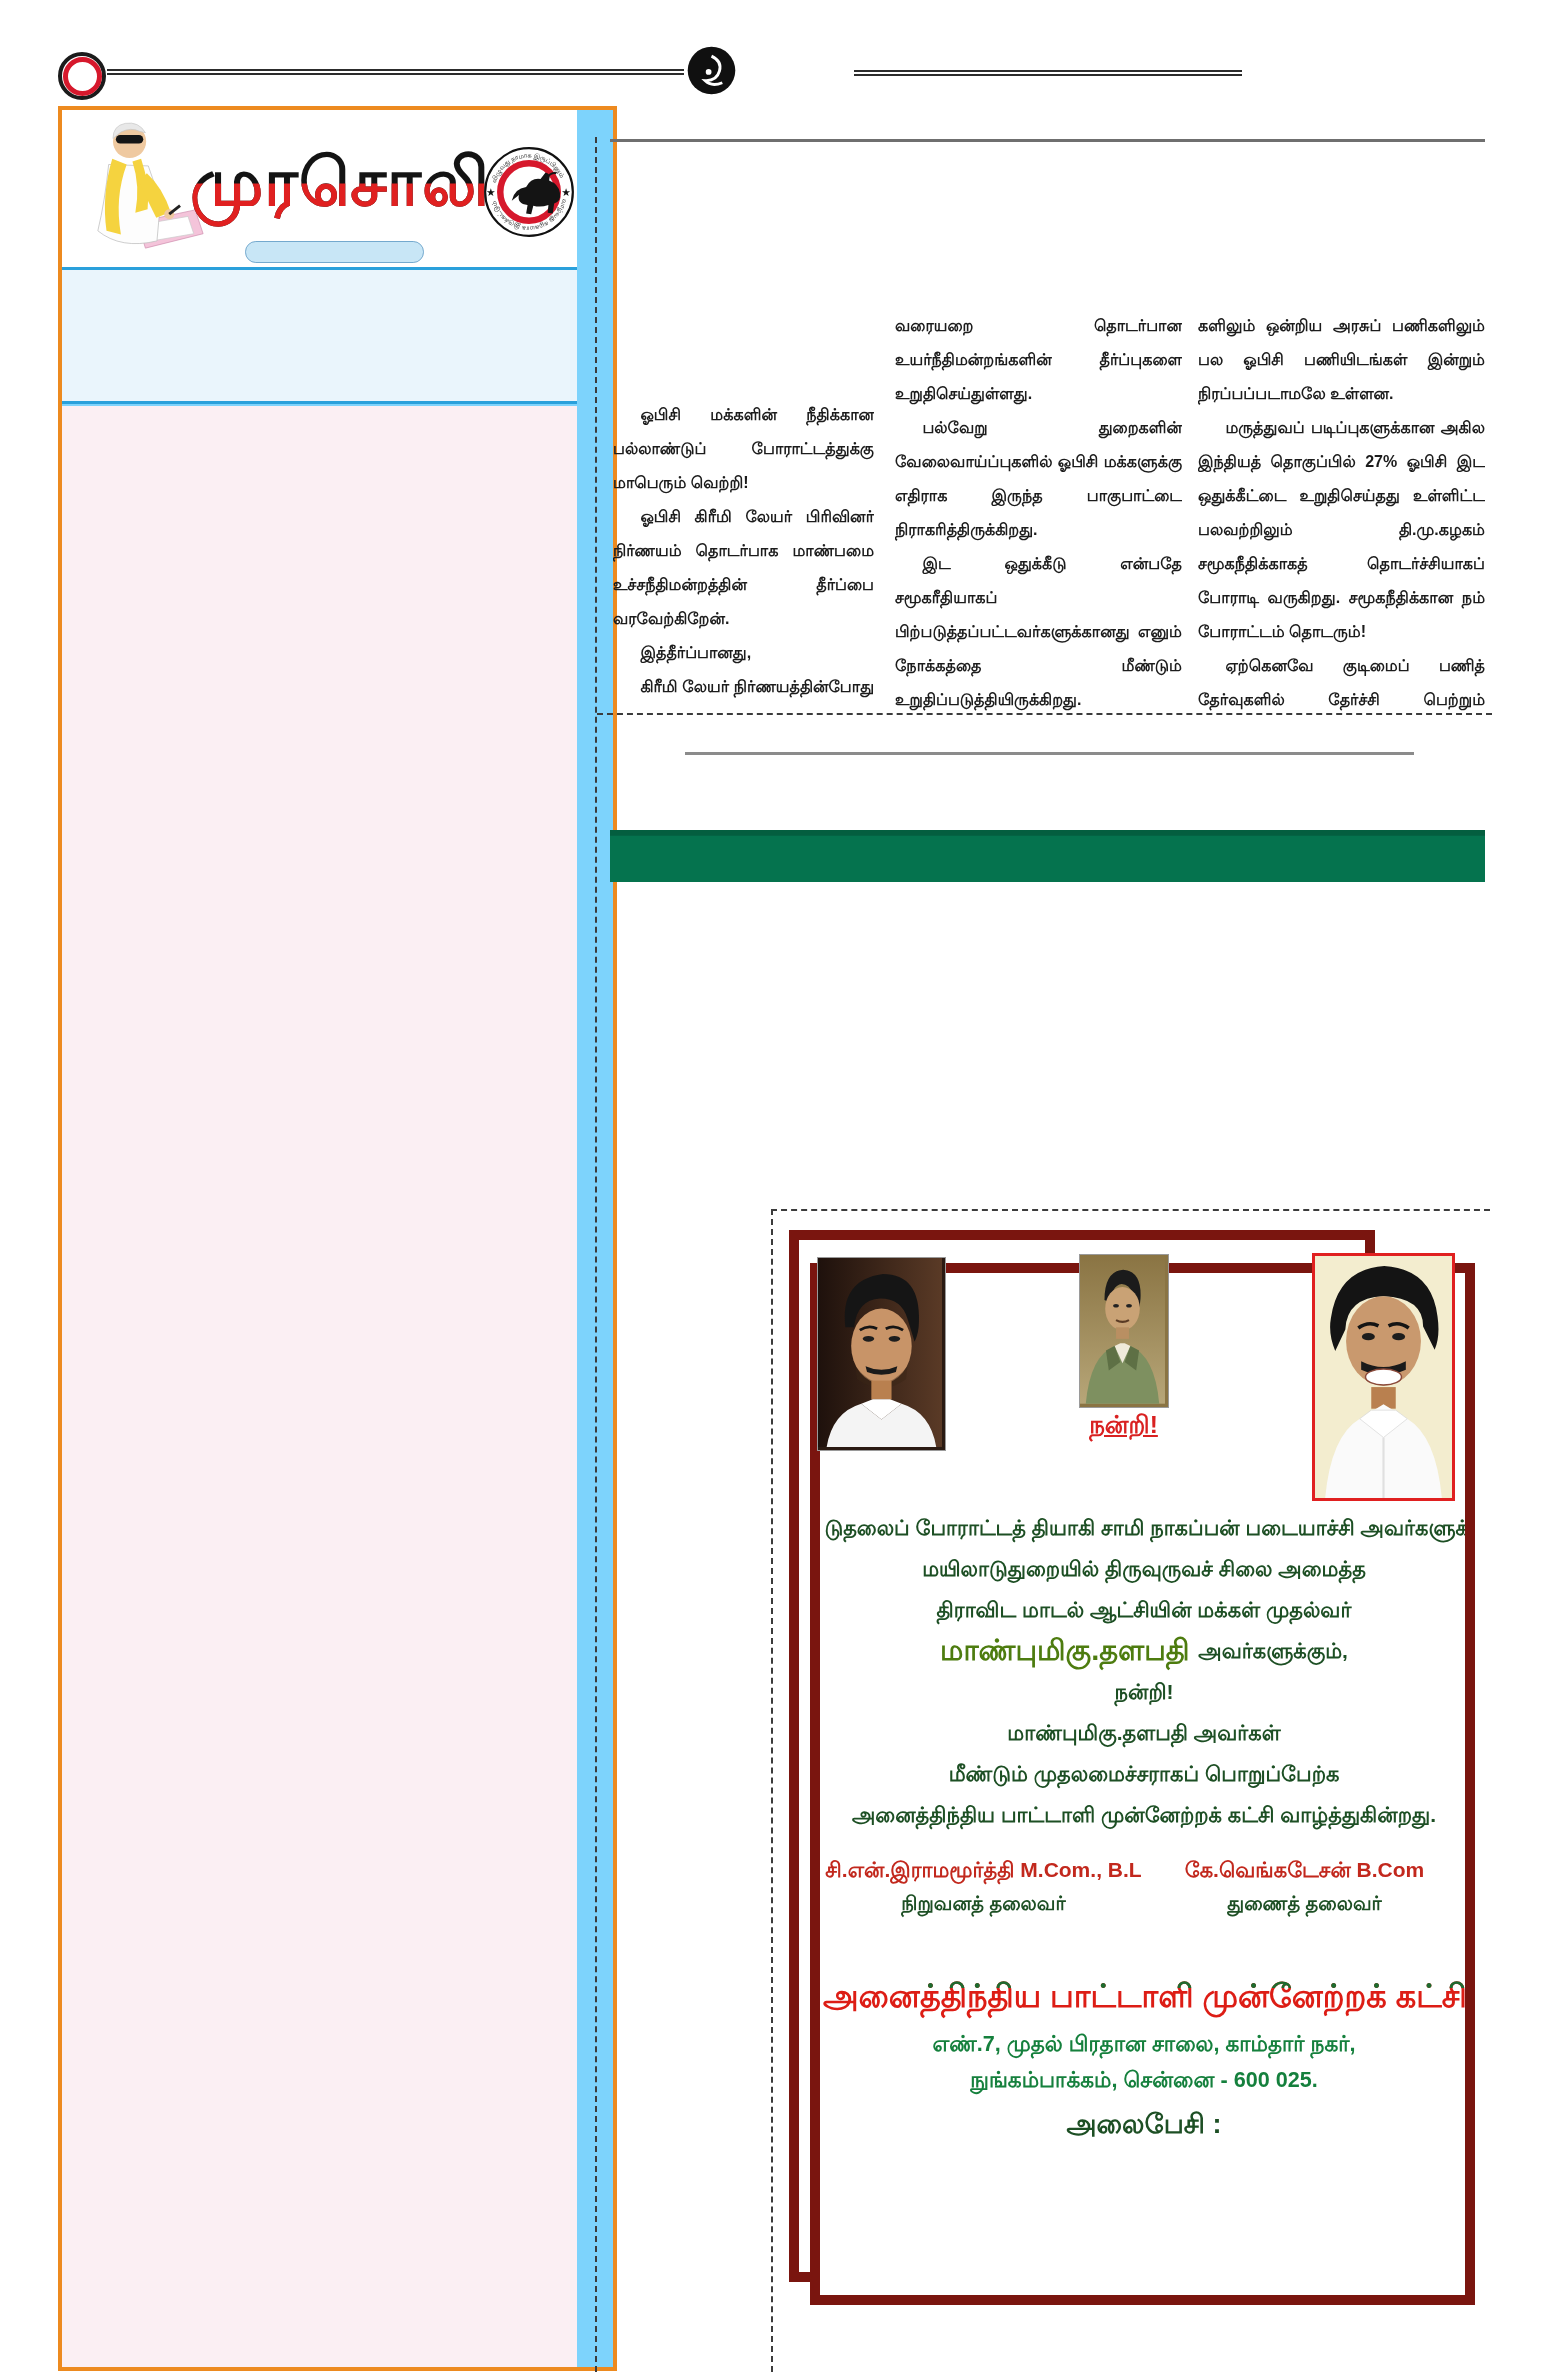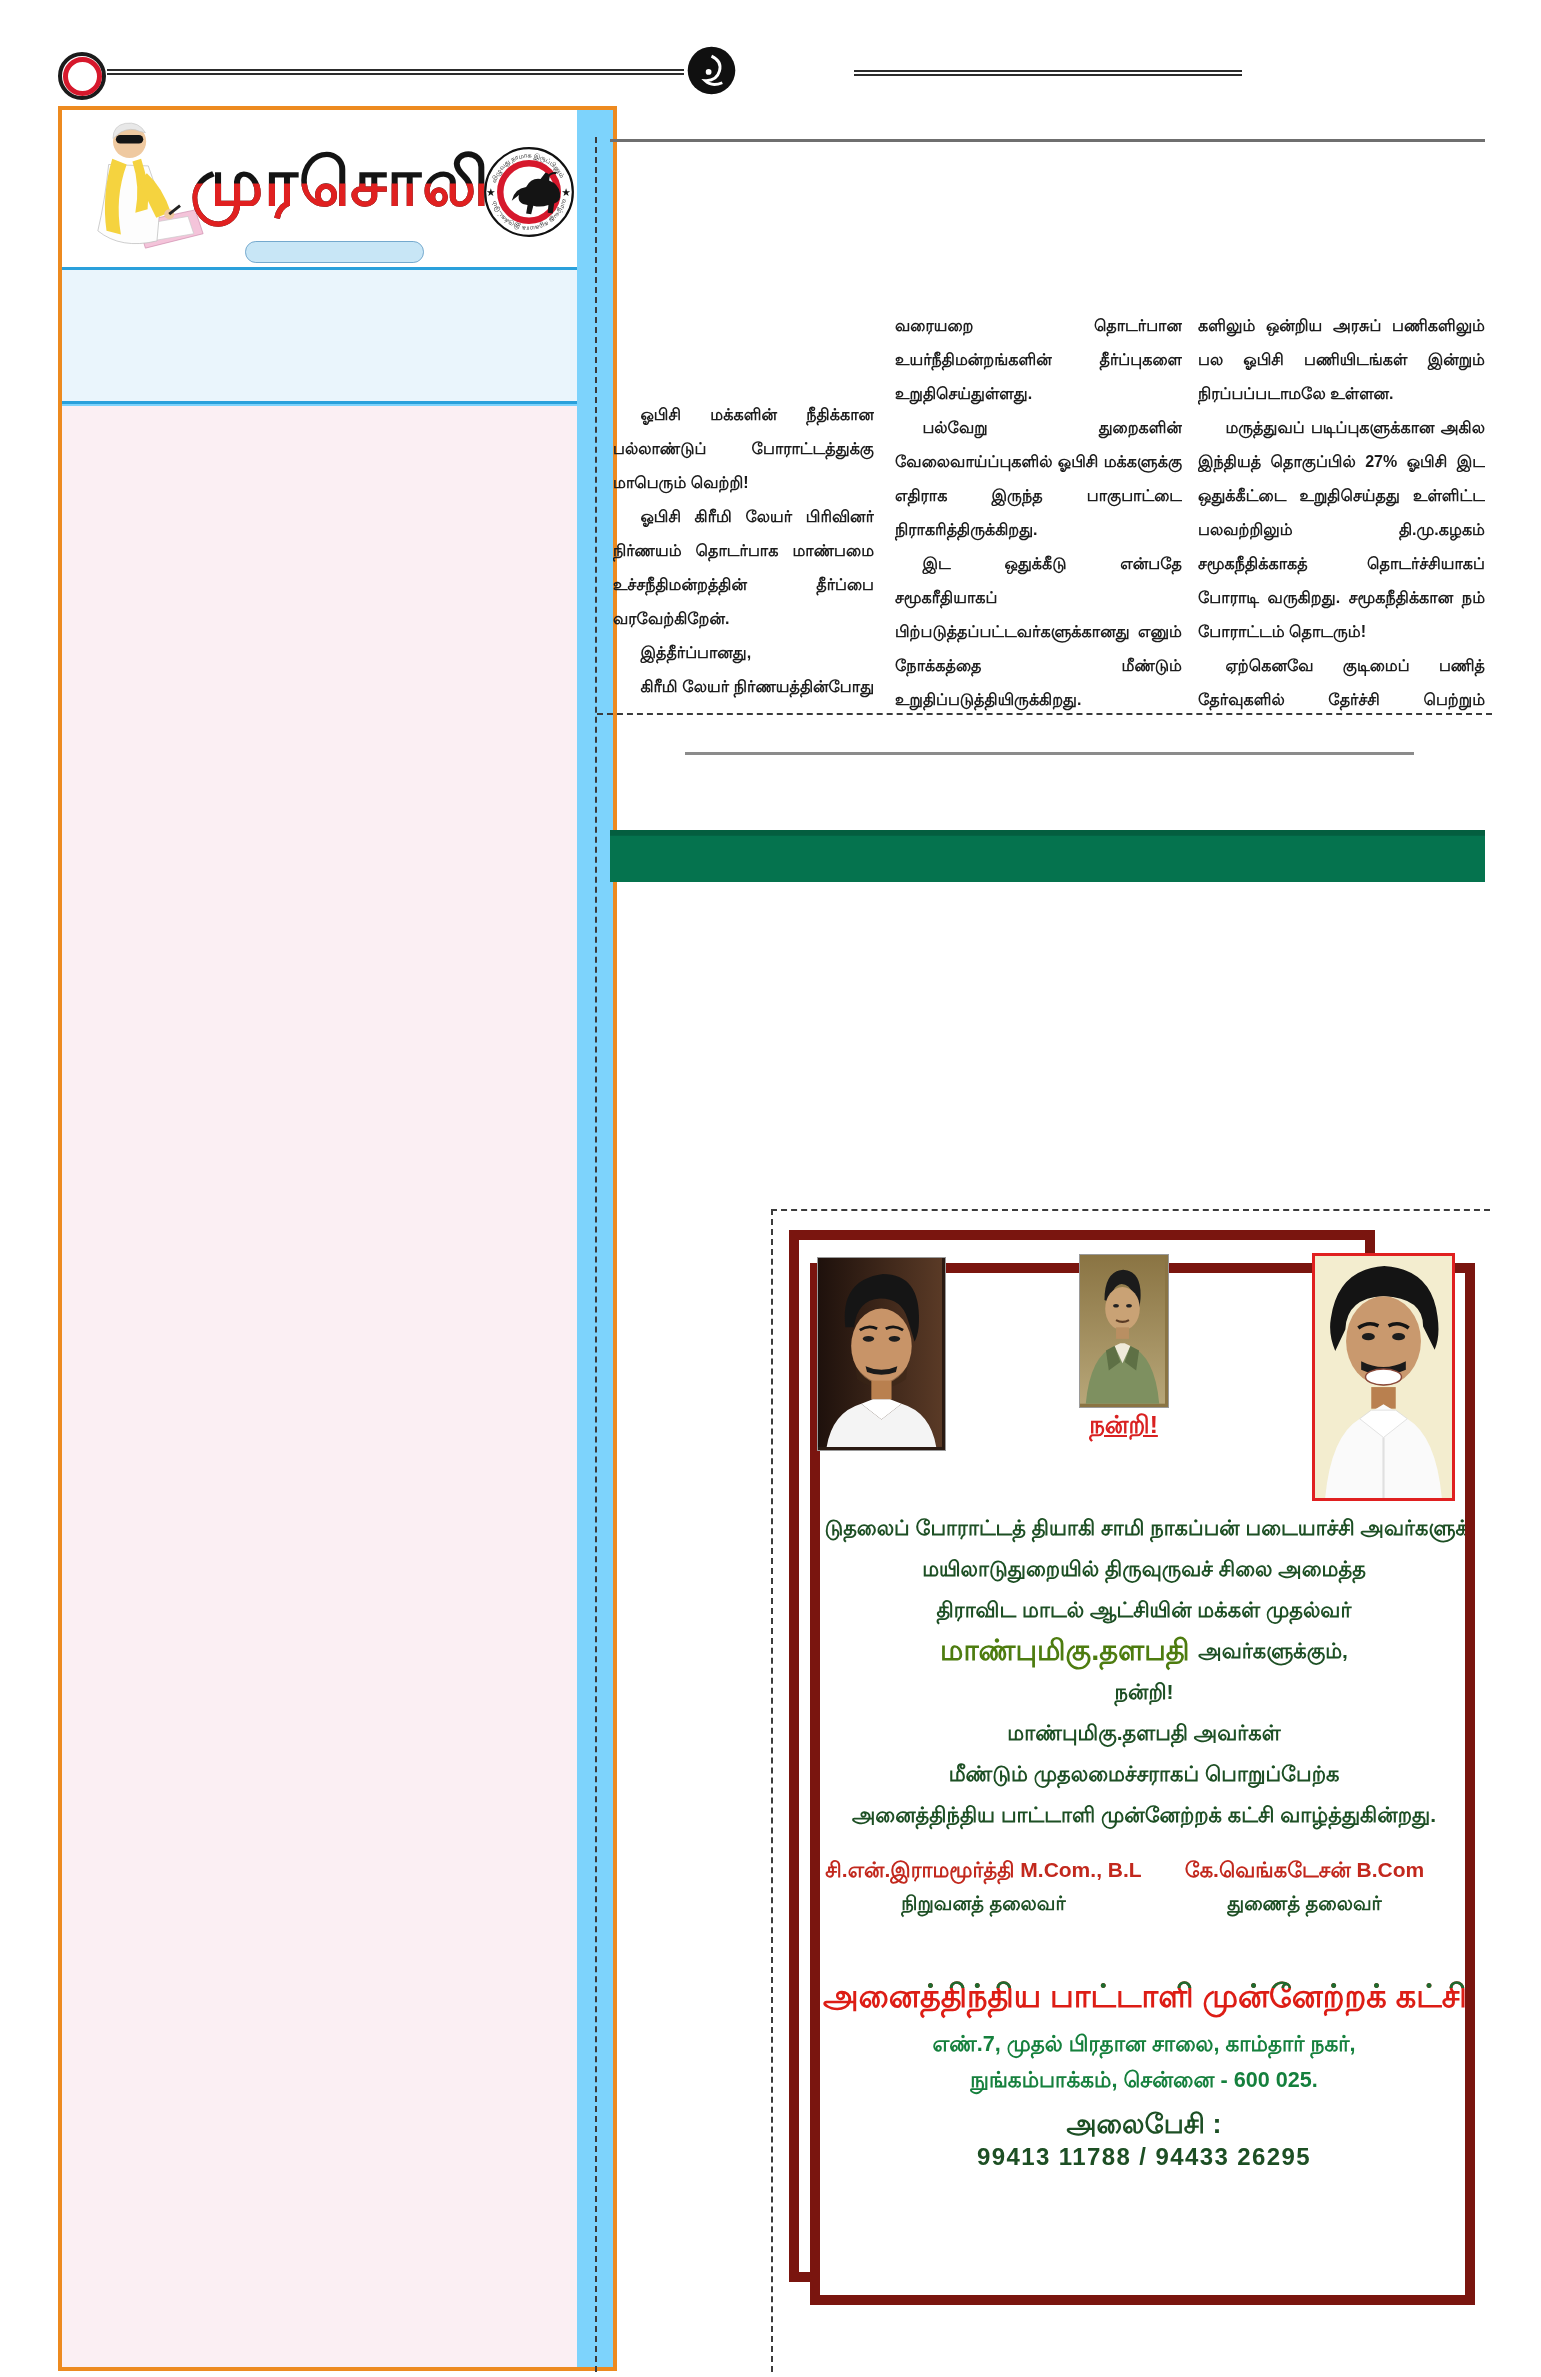--- a/index.html
+++ b/index.html
@@ -258,17 +258,16 @@
       </div>
     </div>
 
     <div class="party-title">
       <span class="p-base">அனைத்திந்திய பாட்டாளி முன்னேற்றக் கட்சி</span>
       <span class="p-green">அனைத்திந்திய பாட்டாளி முன்னேற்றக் கட்சி</span>
     </div>
     <div class="ad-addr">எண்.7, முதல் பிரதான சாலை, காம்தார் நகர்,</div>
     <div class="ad-addr">நுங்கம்பாக்கம், சென்னை - 600 025.</div>
     <div class="ad-phone-label">அலைபேசி :</div>
-    <div class="ad-phones">99413 11788 / 94433 26295</div>
   </div>
 
 </div>
 
 
 </body></html>

